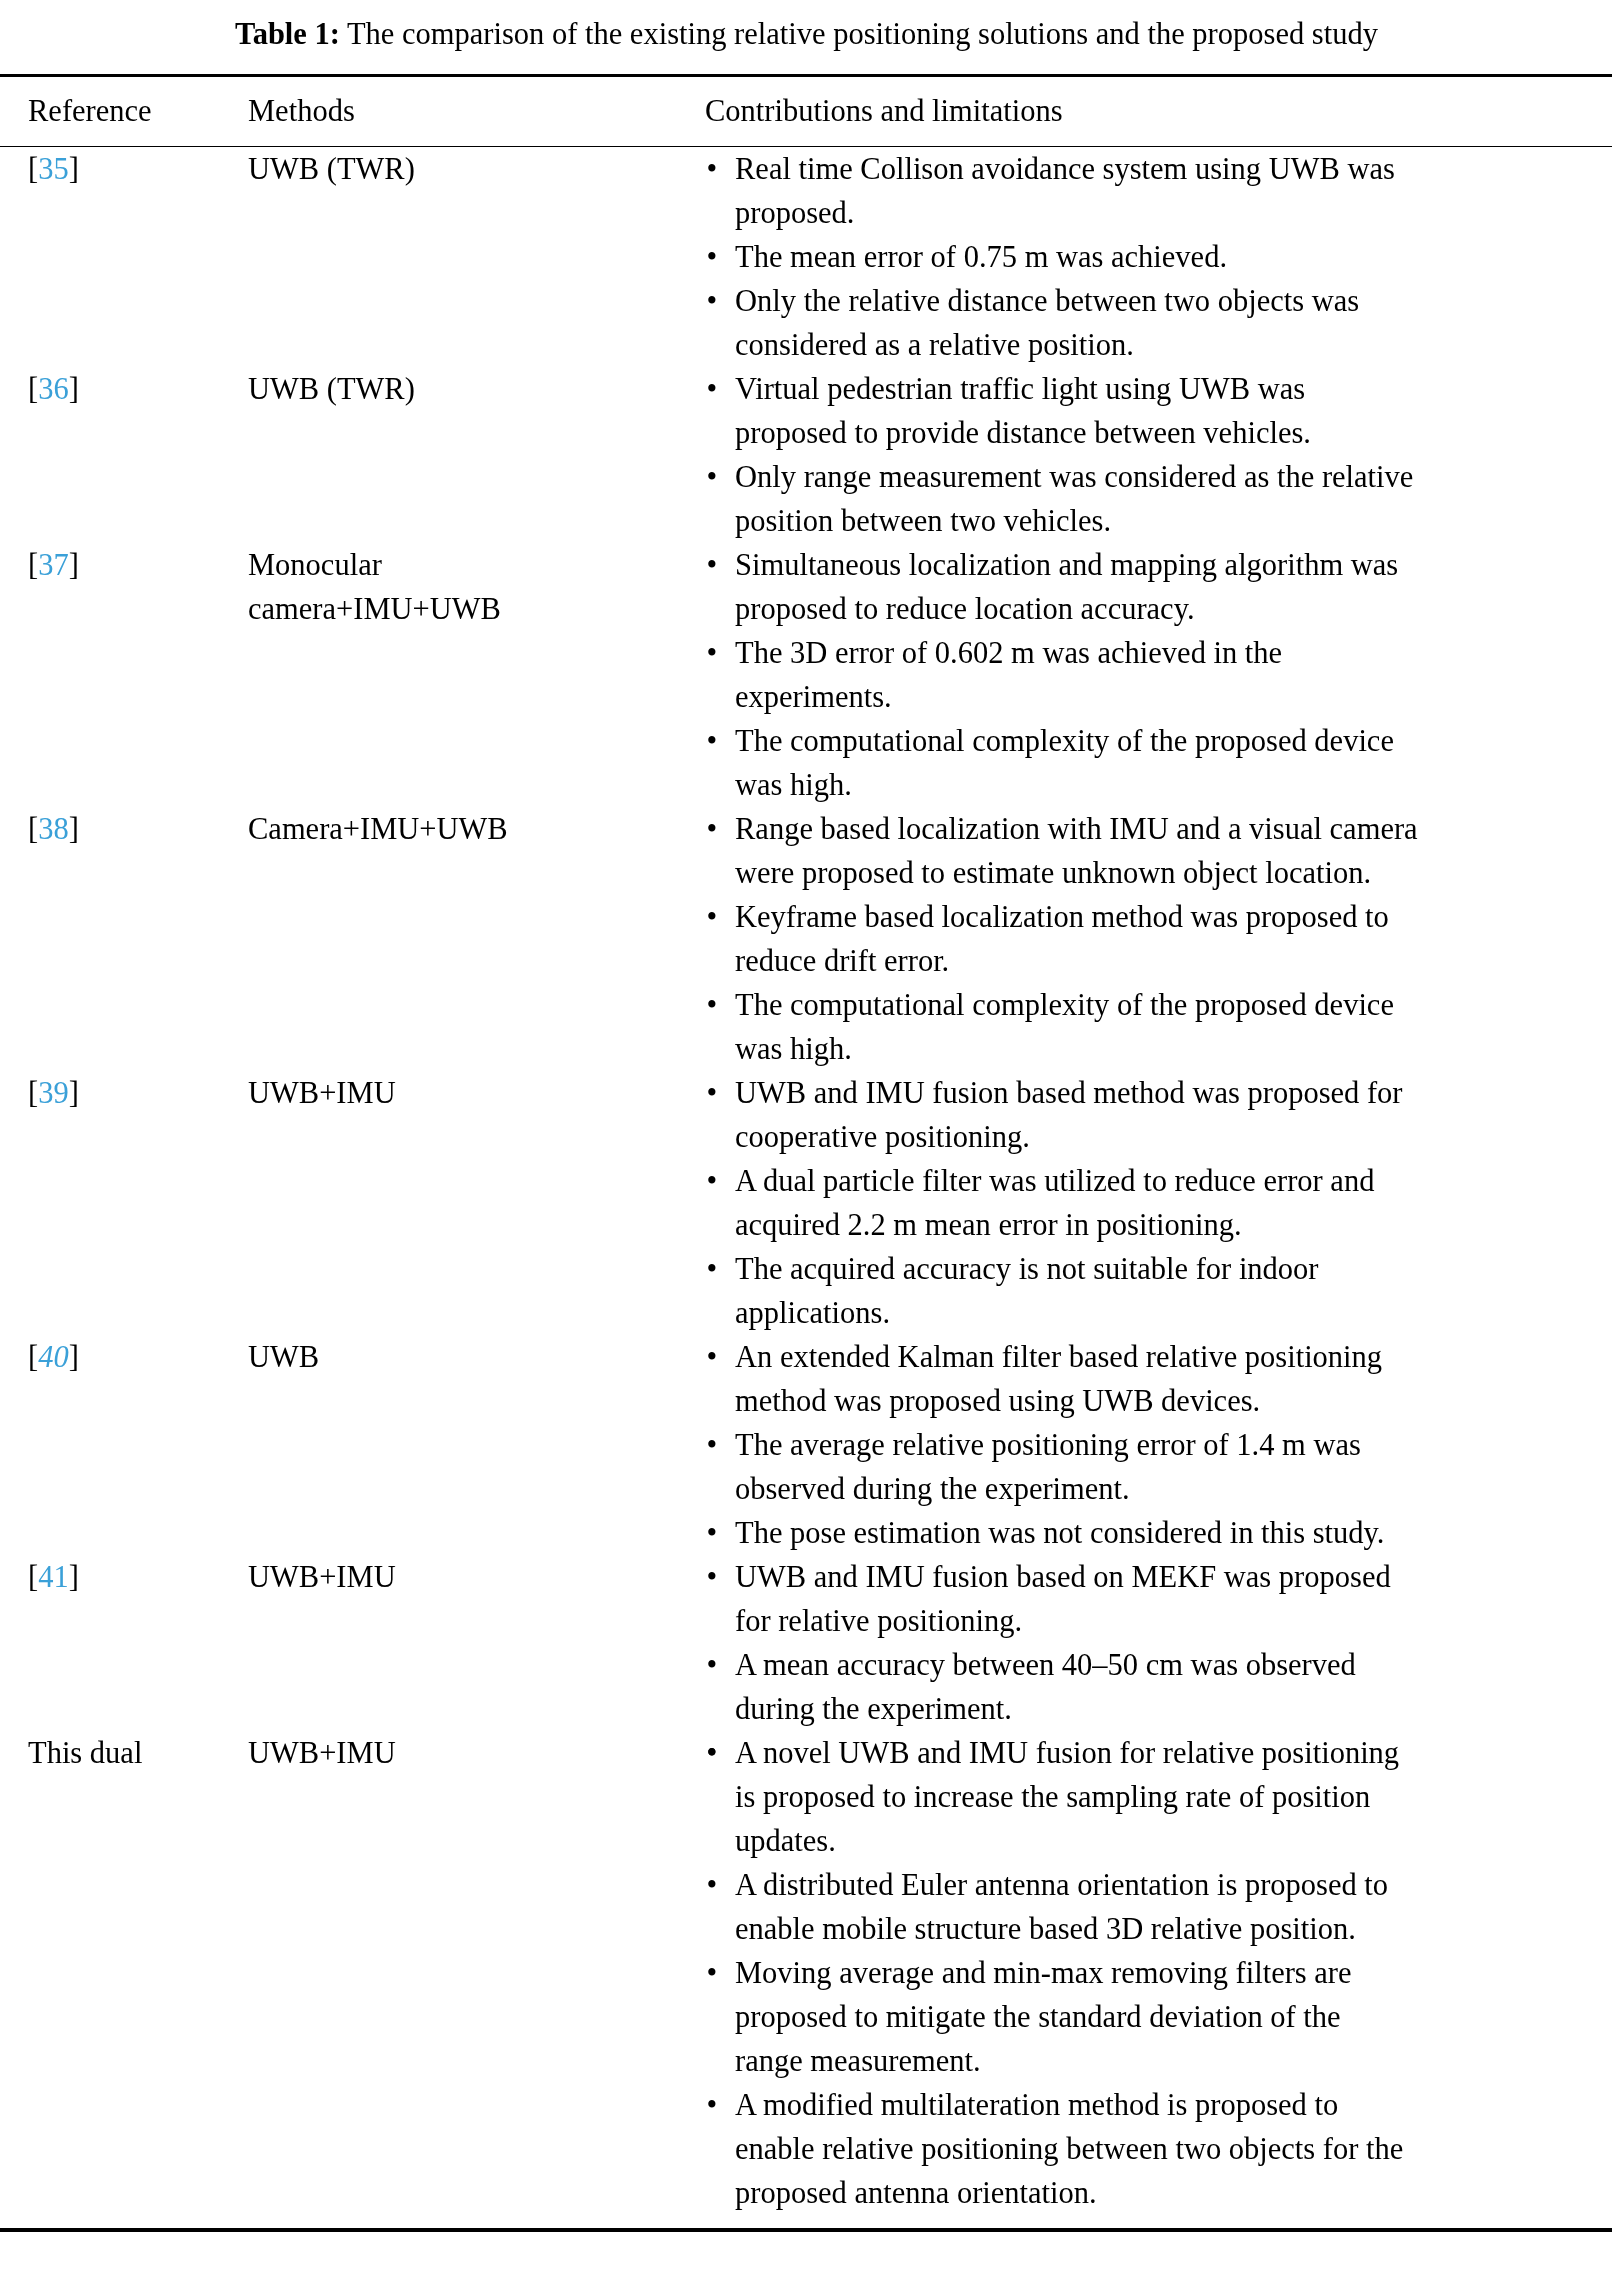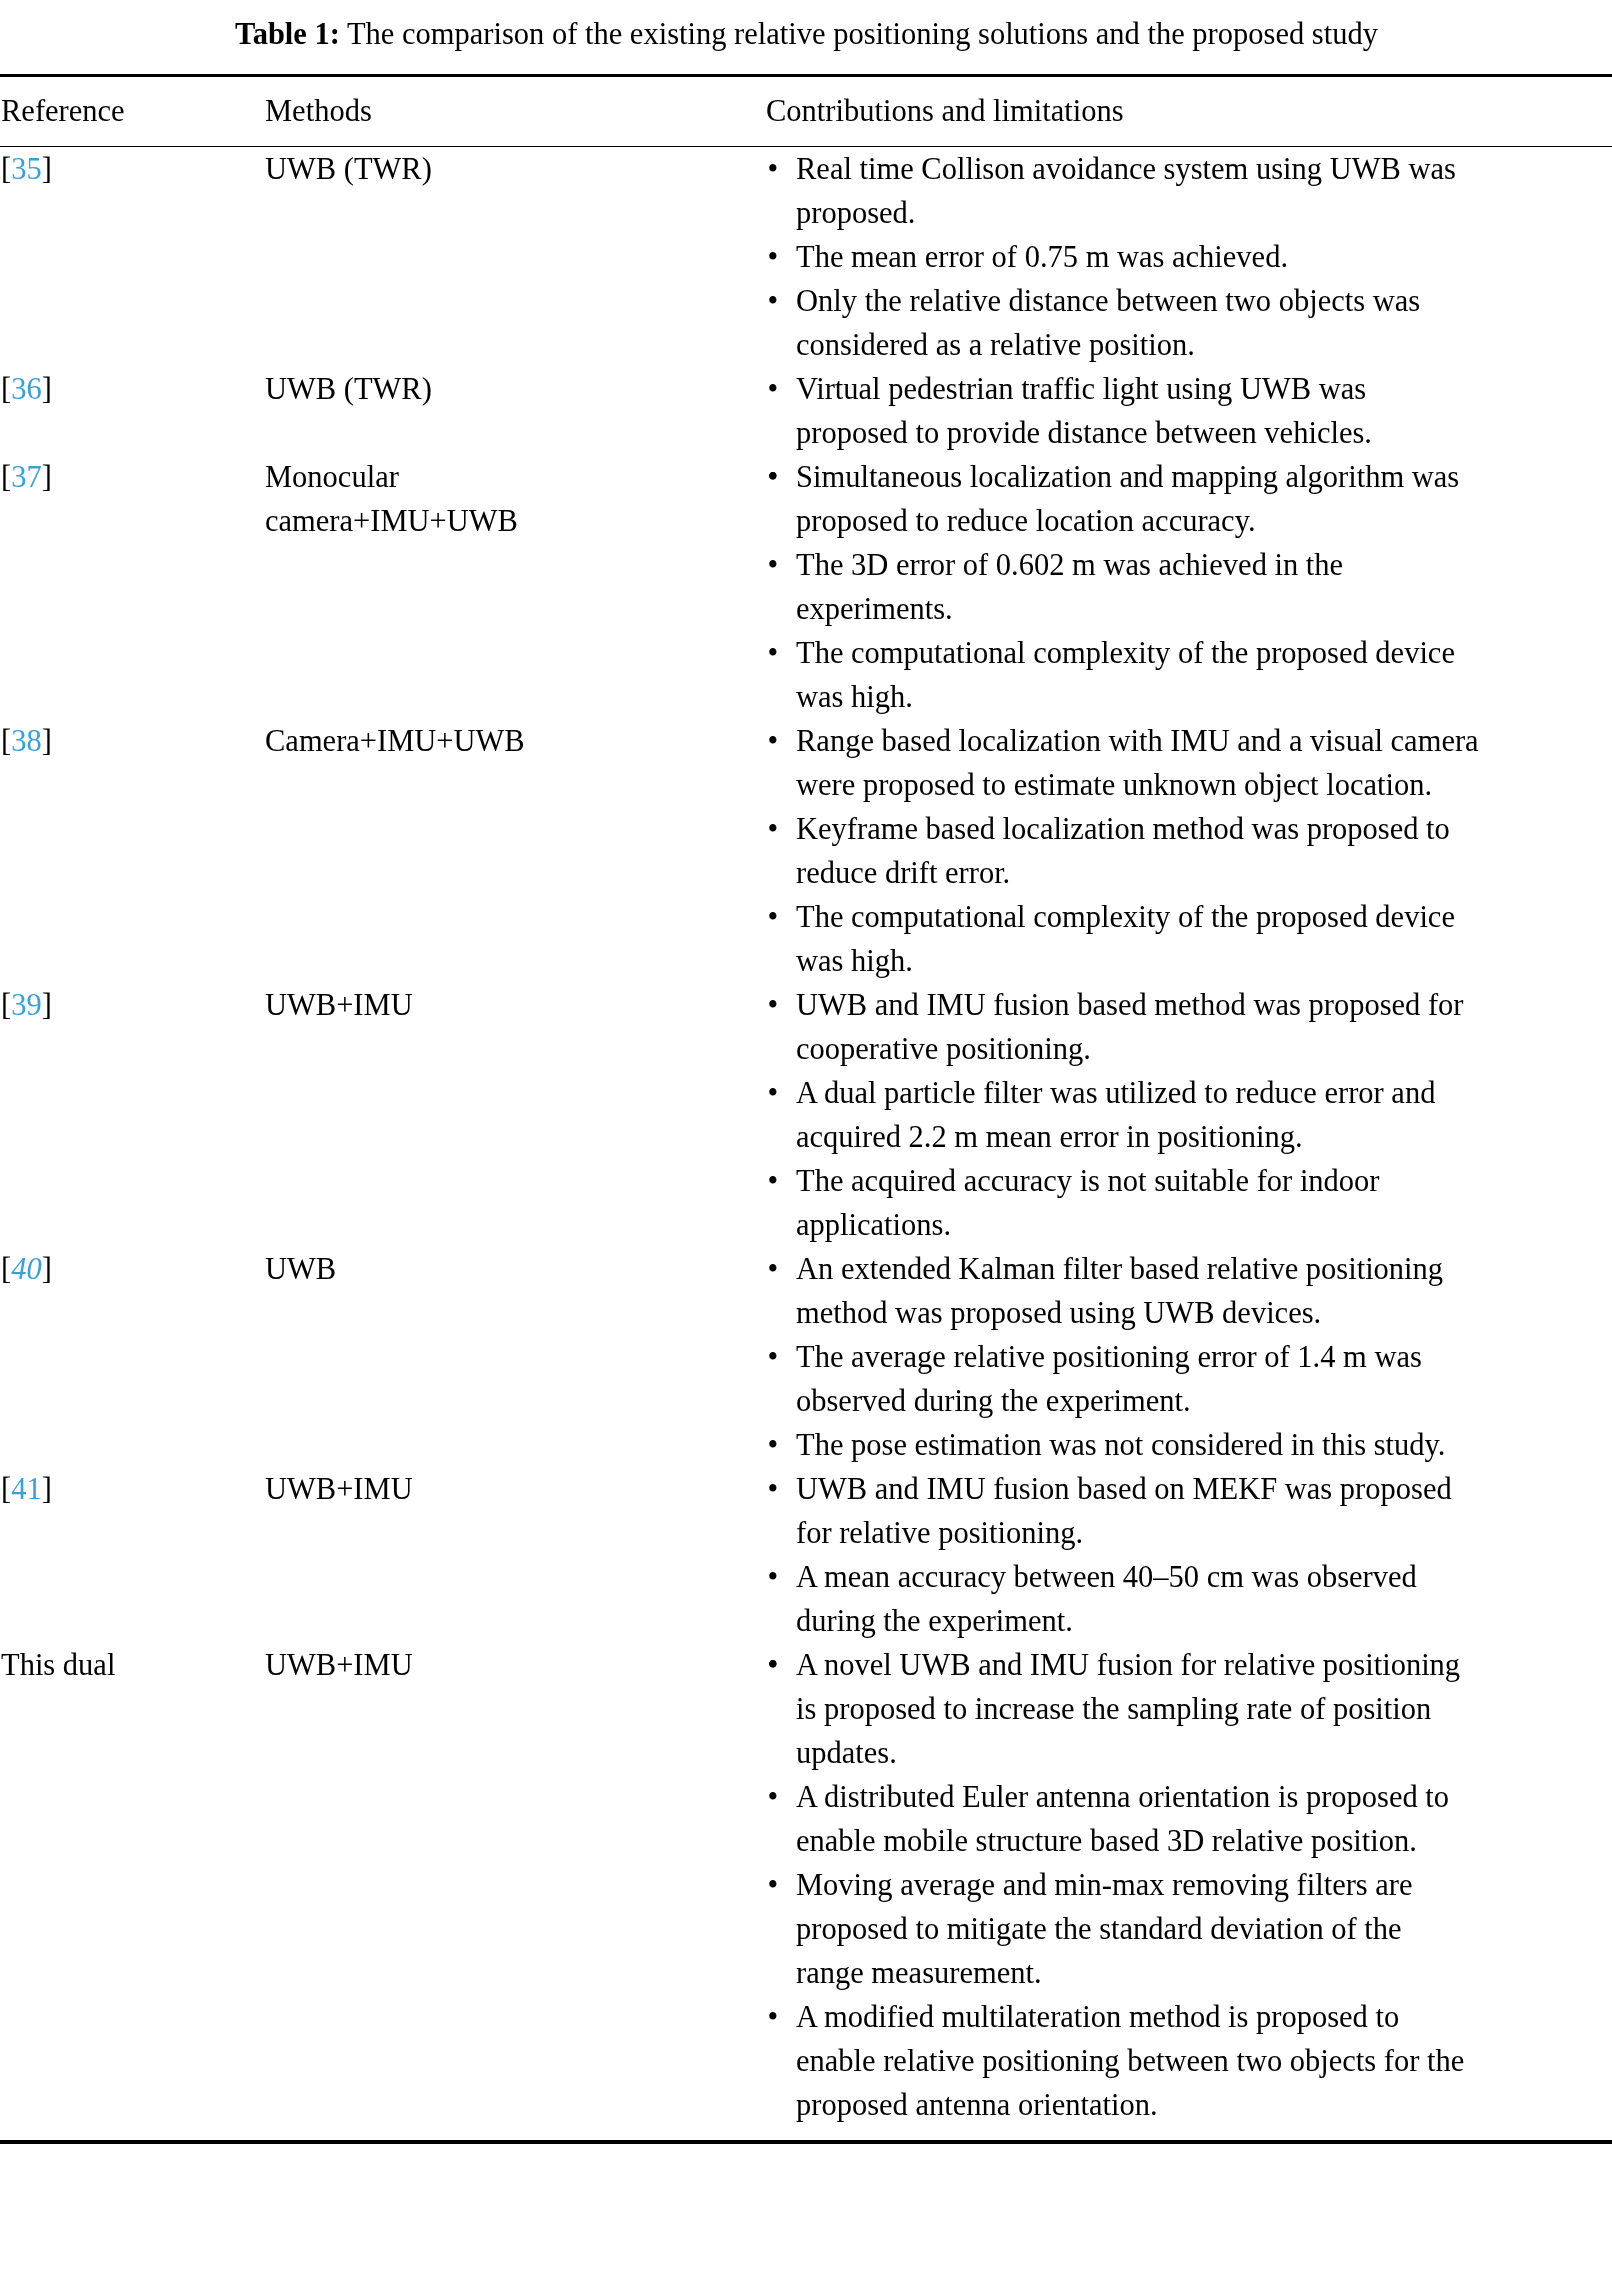--- a/index.html
+++ b/index.html
@@ -17,24 +17,23 @@
   .page { padding-top: 5px; border-radius: 14px; }
   .caption { text-align: center; margin: 6.6px 25px 18px 25px; }
   .caption-label { font-weight: bold; }
   .rule { background: #000000; border: 0; }
   .rule-top { height: 3.3px; }
   .rule-mid { height: 1.6px; }
   .rule-bottom { height: 3.3px; margin-top: 13px; }
   .grid {
     display: grid;
     grid-template-columns: 220px 457px 1fr;
-    padding-left: 1px;
+    padding-left: 28px;
     padding-right: 8.2px;
     align-items: start;
-    gap: 44px;
   }
   .header-row { padding-top: 12.4px; padding-bottom: 12.4px; }
   .col-methods { white-space: pre-line; padding-right: 20px; }
   .col-ref { padding-right: 6.6px; }
   .item { position: relative; padding-left: 30px; }
   .item-text { white-space: pre-line; }
   .bullet { position: absolute; left: 1.6px; top: 0; }
   .cite { cursor: pointer; }
 </style>
 </head>
@@ -68,21 +67,22 @@
           <div class="item"><span class="bullet">•</span><span class="item-text">Only the relative distance between two objects was
 considered as a relative position.</span></div>
         </div>
       </div>
       <div class="grid row">
         <div class="col-ref"><span>[</span><span class="cite" style="color: rgb(58, 160, 216);">36</span><span>]</span></div>
         <div class="col-methods">UWB (TWR)</div>
         <div class="col-contrib">
           <div class="item"><span class="bullet">•</span><span class="item-text">Virtual pedestrian traffic light using UWB was
 proposed to provide distance between vehicles.</span></div>
-          <div class="item"><span class="bullet">•</span></div>
+          <div class="item"><span class="bullet">•</span><span class="item-text">Only range measurement was considered as the relative
+position between two vehicles.</span></div>
         </div>
       </div>
       <div class="grid row">
         <div class="col-ref"><span>[</span><span class="cite" style="color: rgb(58, 160, 216);">37</span><span>]</span></div>
         <div class="col-methods">Monocular
 camera+IMU+UWB</div>
         <div class="col-contrib">
           <div class="item"><span class="bullet">•</span><span class="item-text">Simultaneous localization and mapping algorithm was
 proposed to reduce location accuracy.</span></div>
           <div class="item"><span class="bullet">•</span><span class="item-text">The 3D error of 0.602 m was achieved in the

